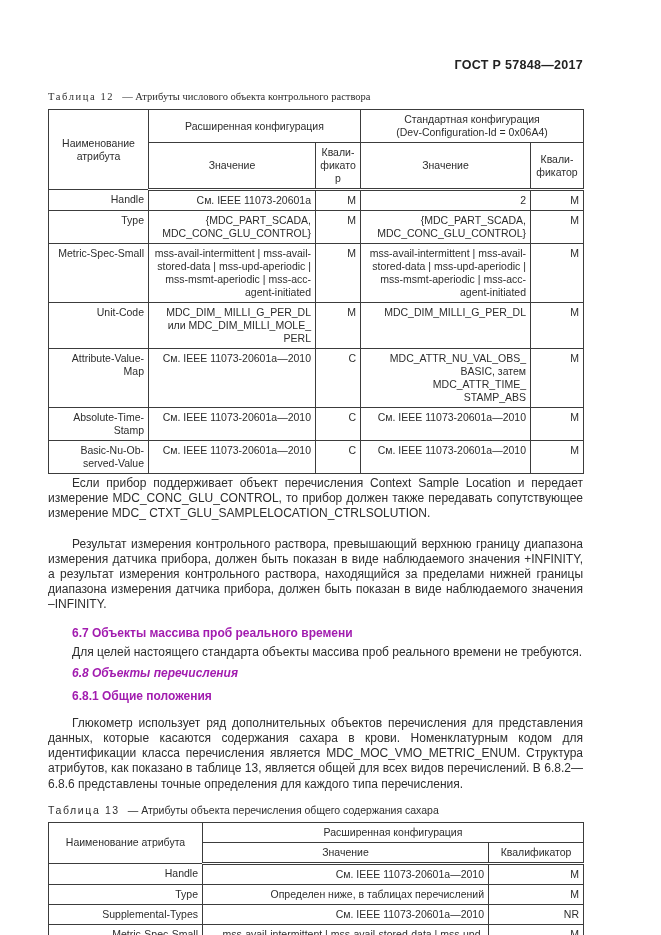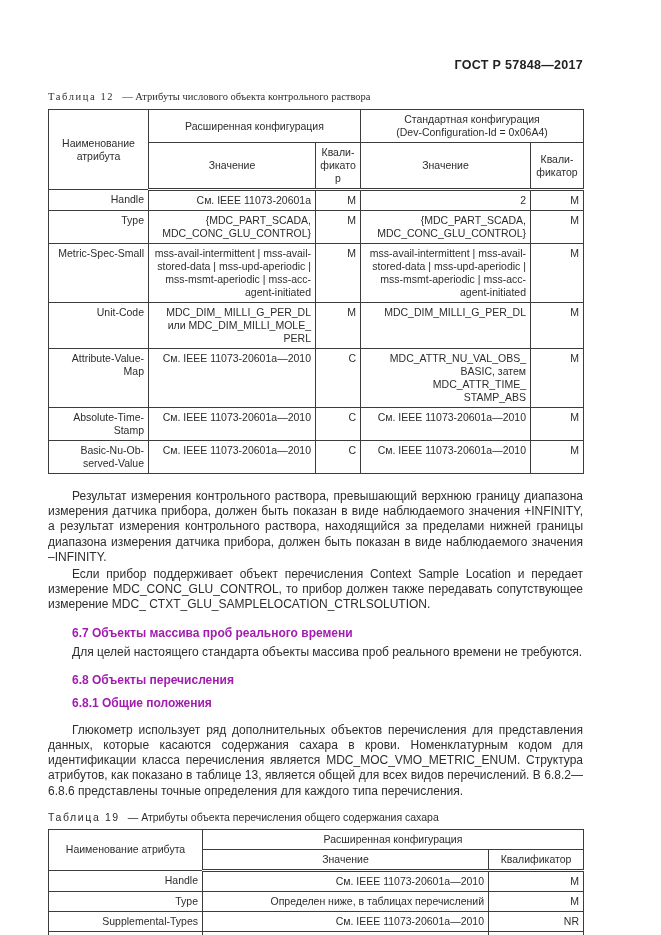--- a/index.html
+++ b/index.html
@@ -35,21 +35,21 @@
     text-indent:24px;margin:0;
   }
   .p1{margin-top:15px;}
   .p2{margin-top:2px;}
   .p67{margin-top:5px;}
   .p681{margin-top:13px;}
   .heading{
     font-size:12px;font-weight:bold;margin:0;margin-left:24px;color:#a21caf;
   }
   .h67{margin-top:13px;}
-  .h68{margin-top:13px;}
+  .h68{margin-top:6px;font-style:italic;}
   .h681{margin-top:9px;}
 </style>
 </head>
 <body>
 
 <div class="content">
 
   <div class="doc-code">ГОСТ Р 57848—2017</div>
 
   <p class="caption cap12"><span class="cap-label">Таблица 12</span><span>— Атрибуты числового объекта контрольного раствора</span></p>
@@ -132,31 +132,31 @@
         <td>Basic-Nu-Ob-
 served-Value</td>
         <td>См. IEEE 11073-20601a—2010</td>
         <td>С</td>
         <td>См. IEEE 11073-20601a—2010</td>
         <td>М</td>
       </tr>
     </tbody>
   </table>
 
+  <p class="para p2">Если прибор поддерживает объект перечисления Context Sample Location и передает измерение MDC_CONC_GLU_CONTROL, то прибор должен также передавать сопутствующее измерение MDC_ CTXT_GLU_SAMPLELOCATION_CTRLSOLUTION.</p>
   <p class="para p1">Результат измерения контрольного раствора, превышающий верхнюю границу диапазона измерения датчика прибора, должен быть показан в виде наблюдаемого значения +INFINITY, а результат измерения контрольного раствора, находящийся за пределами нижней границы диапазона измерения датчика прибора, должен быть показан в виде наблюдаемого значения –INFINITY.</p>
-  <p class="para p2">Если прибор поддерживает объект перечисления Context Sample Location и передает измерение MDC_CONC_GLU_CONTROL, то прибор должен также передавать сопутствующее измерение MDC_ CTXT_GLU_SAMPLELOCATION_CTRLSOLUTION.</p>
 
   <p class="heading h67">6.7 Объекты массива проб реального времени</p>
   <p class="para p67">Для целей настоящего стандарта объекты массива проб реального времени не требуются.</p>
 
   <p class="heading h68">6.8 Объекты перечисления</p>
   <p class="heading h681">6.8.1 Общие положения</p>
   <p class="para p681">Глюкометр использует ряд дополнительных объектов перечисления для представления данных, которые касаются содержания сахара в крови. Номенклатурным кодом для идентификации класса перечисления является MDC_MOC_VMO_METRIC_ENUM. Структура атрибутов, как показано в таблице 13, является общей для всех видов перечислений. В 6.8.2—6.8.6 представлены точные определения для каждого типа перечисления.</p>
 
-  <p class="caption cap13"><span class="cap-label">Таблица 19</span><span>— Атрибуты объекта перечисления общего содержания сахара</span></p>
+  <p class="caption cap13"><span class="cap-label">Таблица 13</span><span>— Атрибуты объекта перечисления общего содержания сахара</span></p>
 
   <table class="t13">
     <colgroup>
       <col style="width:154px">
         <col style="width:286px">
         <col style="width:95px">
     </colgroup>
     <thead>
       <tr style="height:20px">
         <th rowspan="2">Наименование атрибута</th>

